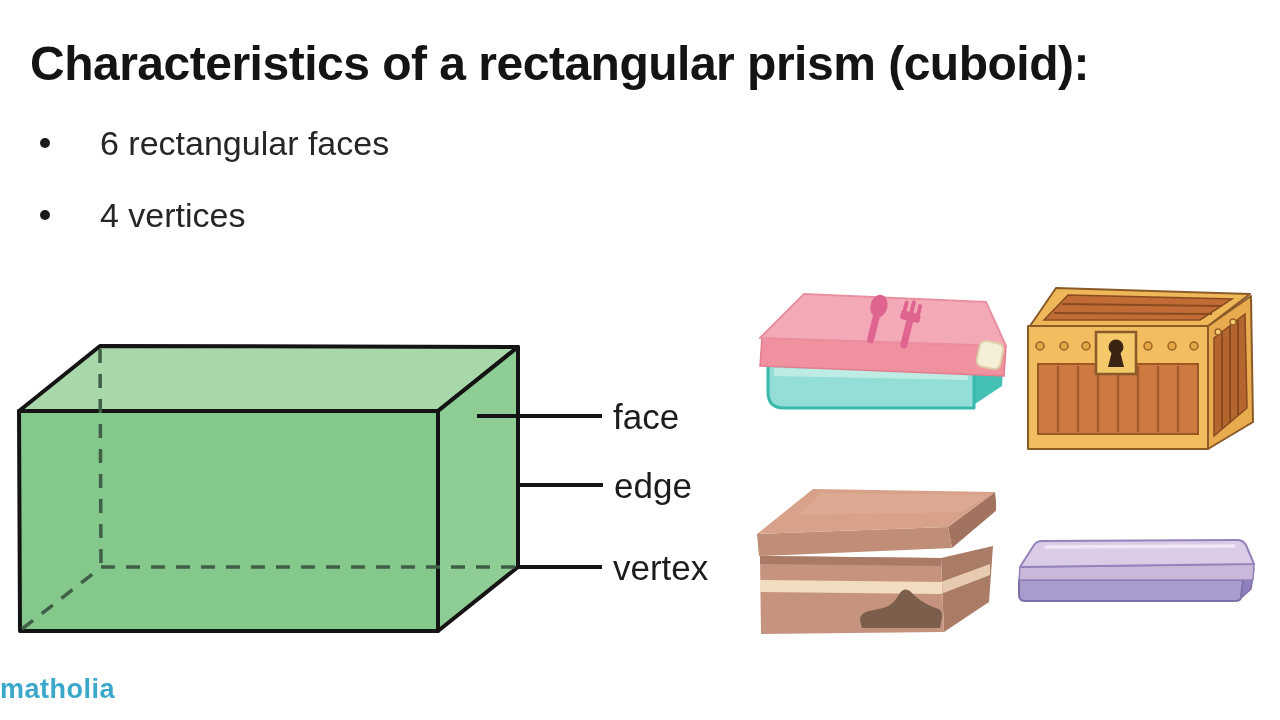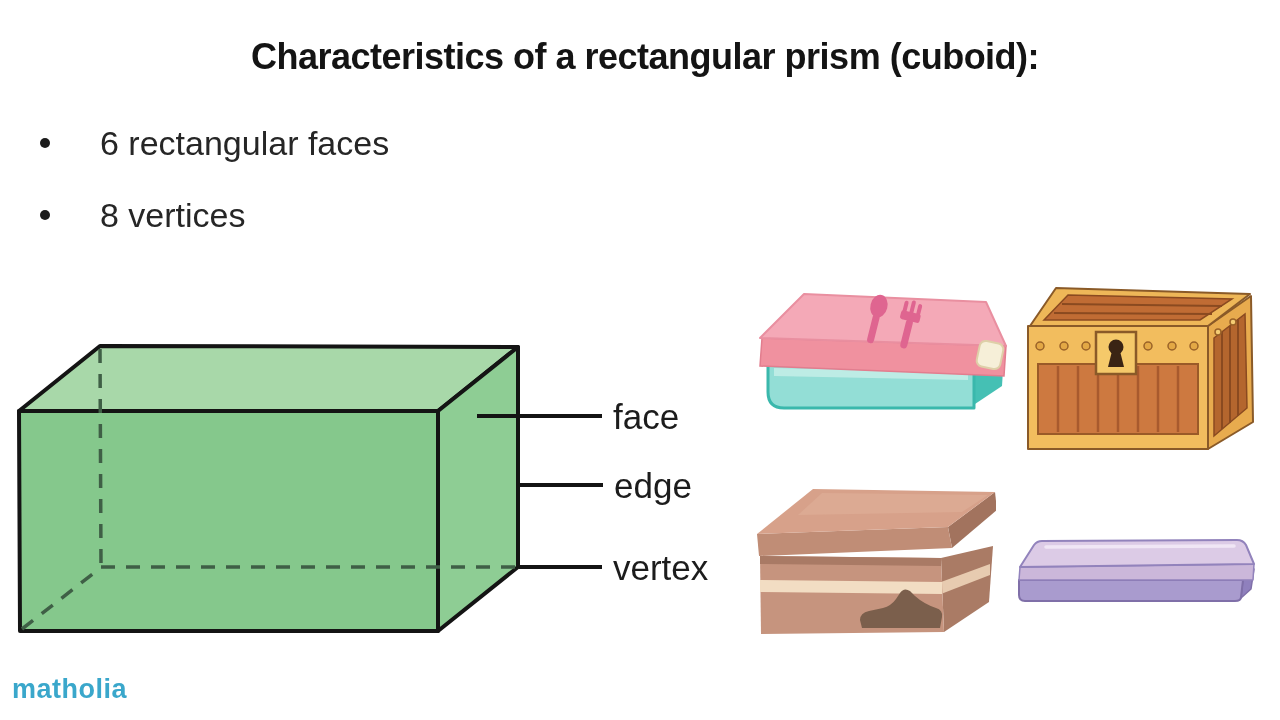--- a/index.html
+++ b/index.html
@@ -6,57 +6,57 @@
   html,body { width:1280px; height:720px; }
   body {
     position:relative;
     background:#ffffff;
     overflow:hidden;
     font-family:"Liberation Sans","DejaVu Sans",sans-serif;
     color:#1b1b1b;
   }
   .title {
     position:absolute; left:30px; top:36px; width:1230px;
-    font-size:36px; font-weight:700; letter-spacing:-0.5px; color:#141414;text-align:center;
+    font-size:48px; font-weight:700; letter-spacing:-0.5px; color:#141414;
   }
   .bullets { position:absolute; left:30px; top:120px; list-style:none; }
   .bullet-item {
     display:flex; align-items:center; height:46px; margin-bottom:26px;
     font-size:34px; font-weight:400; color:#262626;
   }
   .bullet-dot {
     width:10px; height:10px; border-radius:50%; background:#1b1b1b;
     margin-left:10px; margin-right:50px; flex:0 0 auto;
   }
   .diagram-svg { position:absolute; left:0; top:335px; }
   .diagram-label { font-size:35px; font-weight:400; fill:#1c1c1c; }
   .illu { position:absolute; }
   .illu-lunchbox     { left:748px;  top:290px; }
   .illu-chest        { left:1024px; top:286px; }
   .illu-shoebox      { left:750px;  top:482px; }
   .illu-pencilcase   { left:1012px; top:537px; }
   .logo {
-    position:absolute; left:12px; top:674px;
+    position:absolute; left:0; top:674px;
     font-size:27px; font-weight:700; letter-spacing:0.5px; color:#3aa7cb;
     text-shadow:0 0 2px #ffffff, 0 0 4px #ffffff;
   }
 </style>
 </head>
 <body>
 
 <h1 class="title">Characteristics of a rectangular prism (cuboid):</h1>
 
 <ul class="bullets">
   <li class="bullet-item">
     <span class="bullet-dot"></span>
     <span>6 rectangular faces</span>
   </li>
   <li class="bullet-item">
     <span class="bullet-dot"></span>
-    <span>8 vertices</span>
+    <span>4 vertices</span>
   </li>
 </ul>
 
 <svg class="diagram-svg" width="740" height="310" viewBox="0 0 740 310">
 
   <polygon points="19,76 100,11 518,12 438,76" stroke="#141414" stroke-width="4" stroke-linejoin="round" fill="#a8d8a9"></polygon>
   <polygon points="438,76 518,12 518,232 438,296" stroke="#141414" stroke-width="4" stroke-linejoin="round" fill="#8ecd94"></polygon>
   <polygon points="19,76 438,76 438,296 20,296" stroke="#141414" stroke-width="4" stroke-linejoin="round" fill="#85c88c"></polygon>
 
   <g stroke="#3f5f46" stroke-width="3.5" stroke-dasharray="14 11" fill="none" stroke-linecap="butt">

